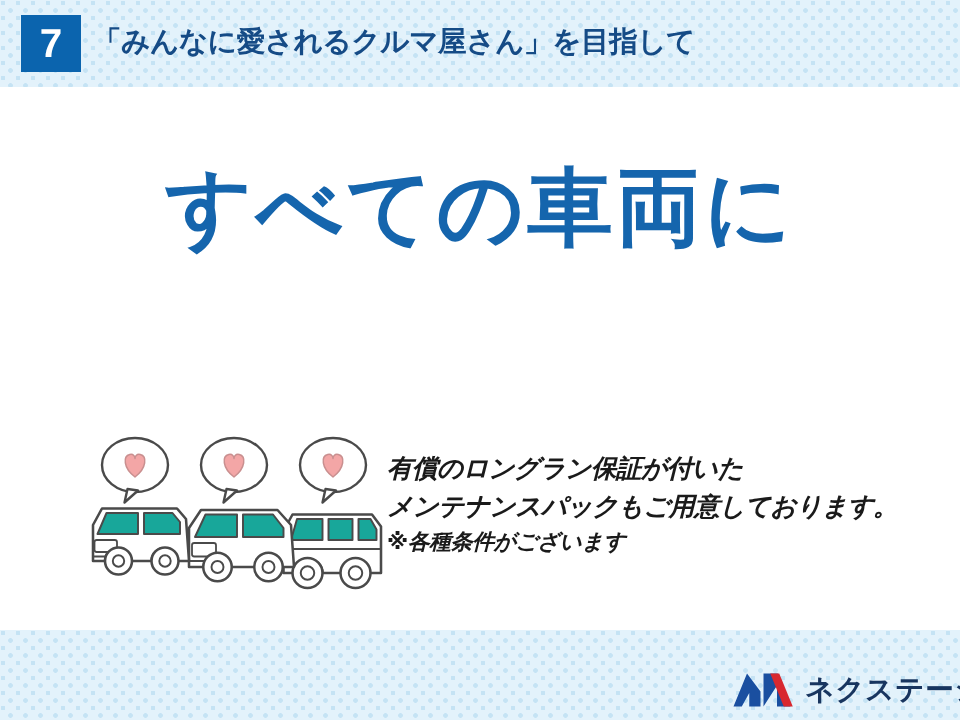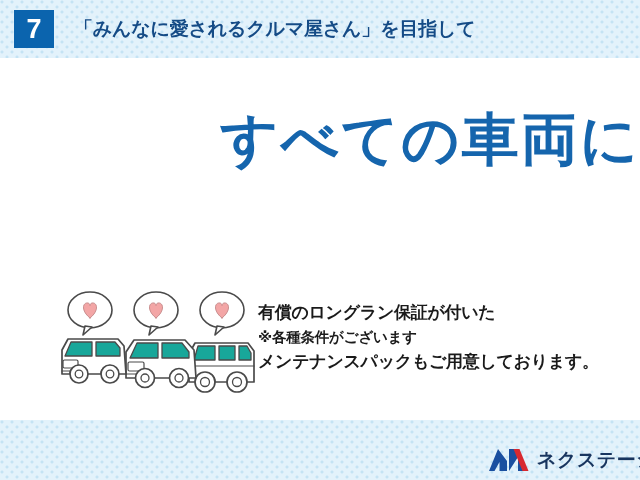--- a/index.html
+++ b/index.html
@@ -51,56 +51,56 @@
     position: absolute;
     left: 62px;
     top: 13px;
     height: 32px;
     line-height: 32px;
     font-size: 19px;
     font-weight: bold;
     color: #154b86;
     white-space: nowrap;
     letter-spacing: -0.2px;
-    margin-left: 12px;
   }
 
   
   #body-area {
     position: absolute;
     left: 0;
     top: 58px;
     width: 640px;
     height: 362px;
     background: #ffffff;
   }
 
   
   #headline {
     position: absolute;
     left: 0;
     top: 48px;
     width: 640px;
-    text-align: right;
+    text-align: center;
     color: #1565ad;
     font-weight: bold;
     font-size: 57px;
     line-height: 67px;
     letter-spacing: 2px;
     white-space: nowrap;
   }
   #headline .hl-line { display: block; }
 
   
   #lower {
     position: absolute;
     left: 0;
     top: 230px;
     width: 531px;
     height: 120px;
+    font-style: italic;
   }
 
   #cars-illustration {
     position: absolute;
     left: 58px;
     top: 0px;
     width: 200px;
     height: 112px;
   }
 
@@ -223,22 +223,22 @@
             <circle cx="21" cy="86" r="9" fill="#ffffff" stroke="#4a4a4a" stroke-width="1.7"></circle>
             <circle cx="21" cy="86" r="3.8" fill="#ffffff" stroke="#4a4a4a" stroke-width="1.3"></circle>
             <circle cx="52" cy="86" r="9" fill="#ffffff" stroke="#4a4a4a" stroke-width="1.7"></circle>
             <circle cx="52" cy="86" r="3.8" fill="#ffffff" stroke="#4a4a4a" stroke-width="1.3"></circle>
           </g>
         </g>
       </svg>
 
       <div id="body-text">
         <span class="bt-line">有償のロングラン保証が付いた</span>
+        <span class="bt-line">メンテナンスパックもご用意しております。</span>
         <span class="bt-line note">※各種条件がございます</span>
-        <span class="bt-line">メンテナンスパックもご用意しております。</span>
       </div>
 
     </div>
   </div>
 
   <div class="dotband" id="footer-band"></div>
 
   <div id="footer-logo">
     <svg id="logo-mark" viewBox="0 0 42 26">
       <path d="M1 24 L10 2 L19 14 L19 24 L11.5 24 L11.5 15 L6.5 24 Z" fill="#1a4fa0"></path>

